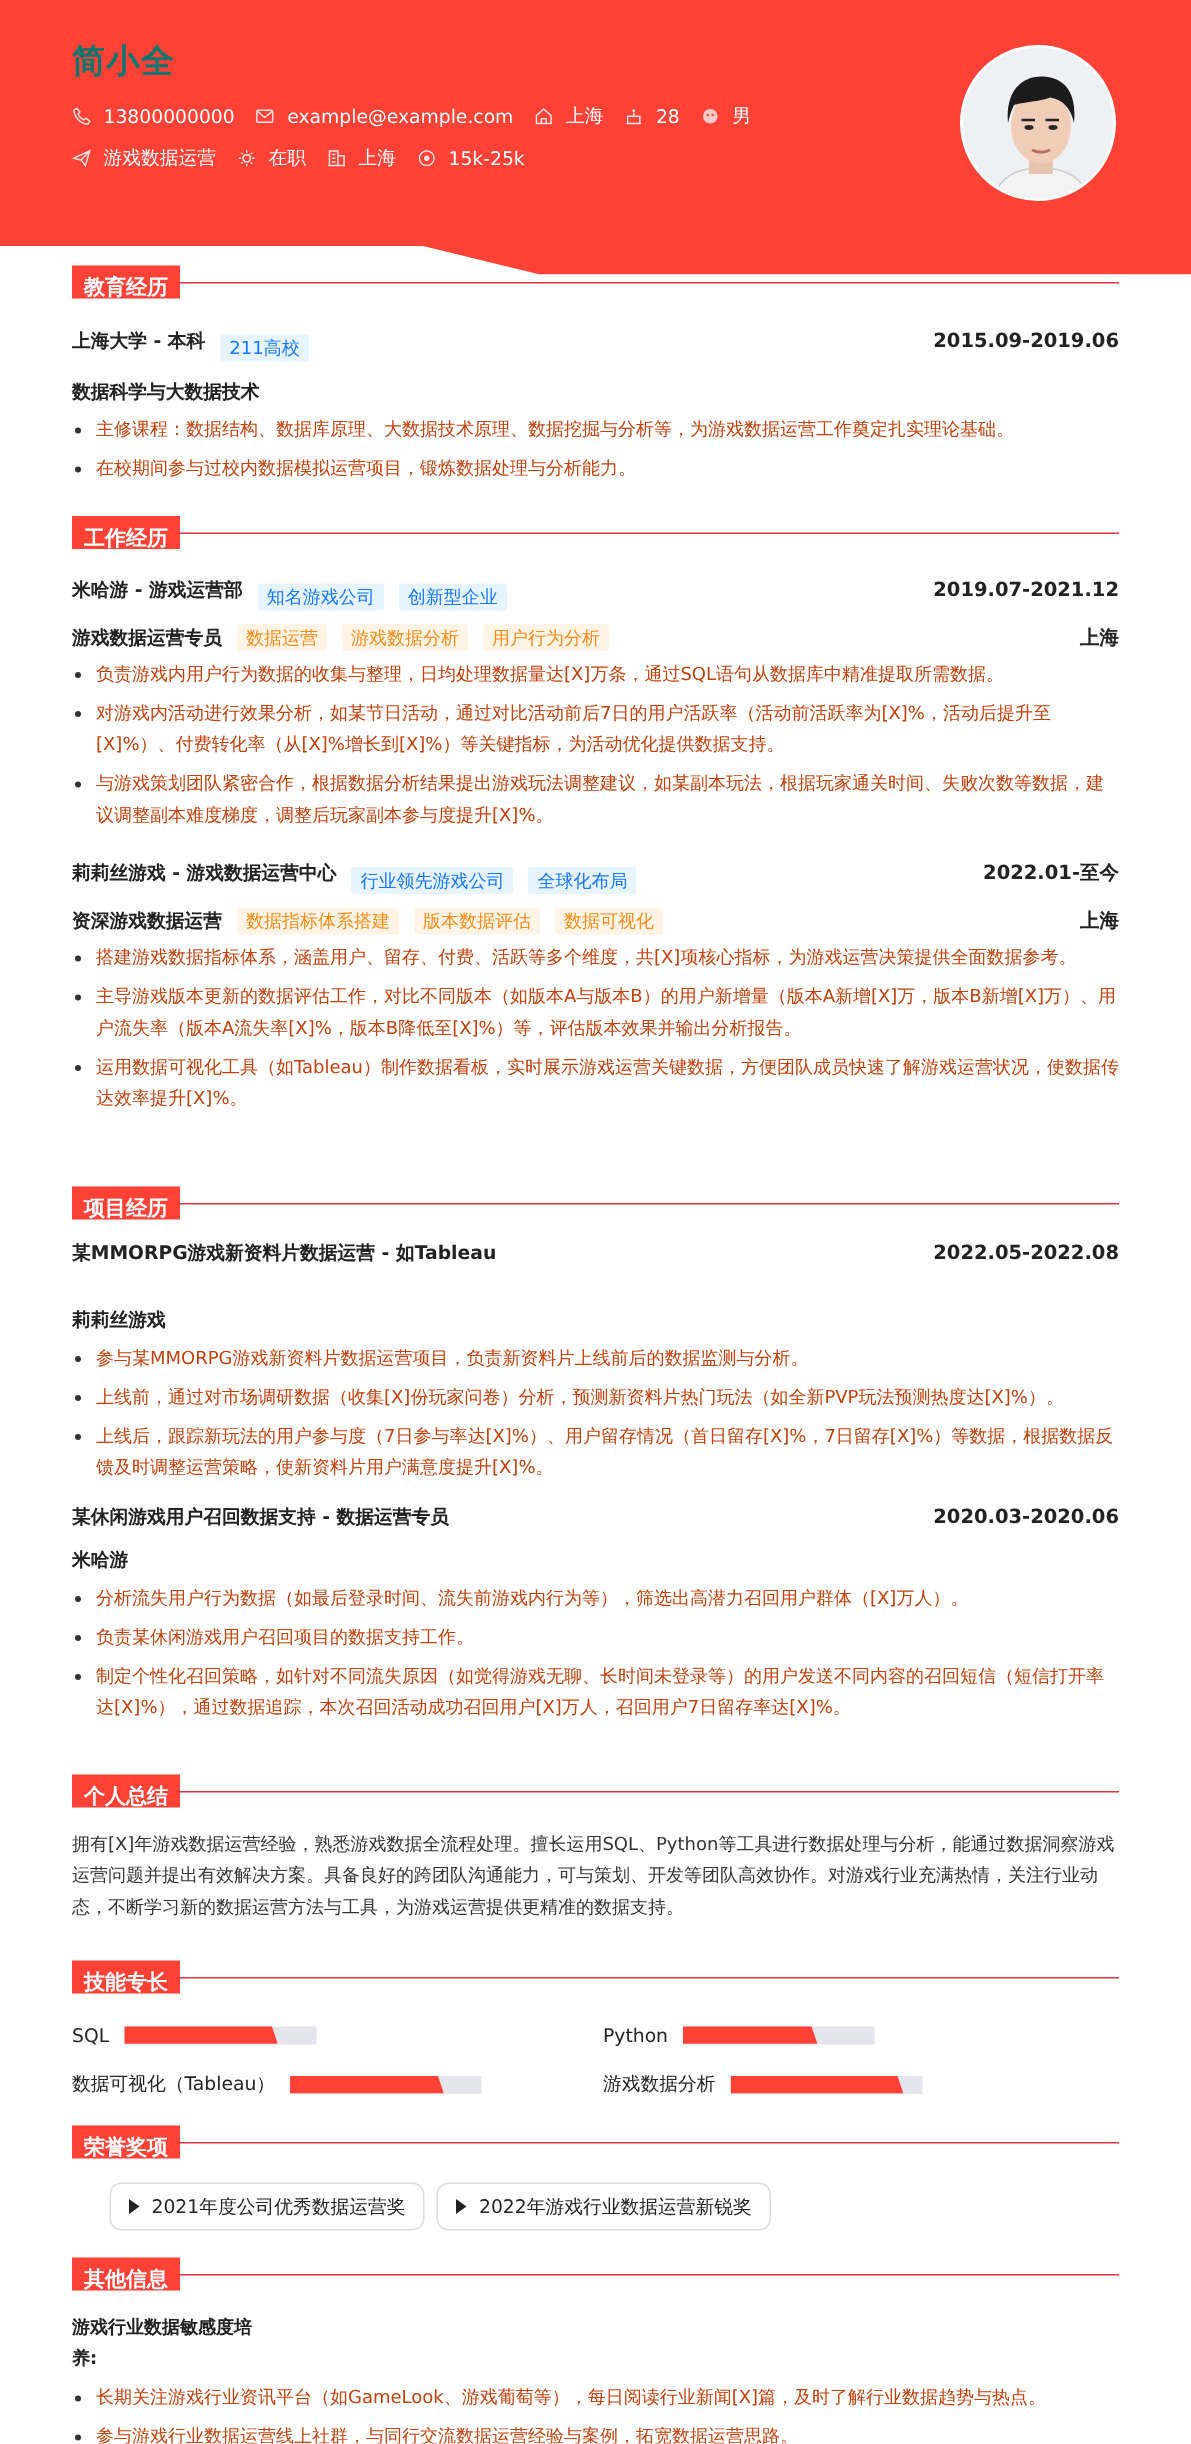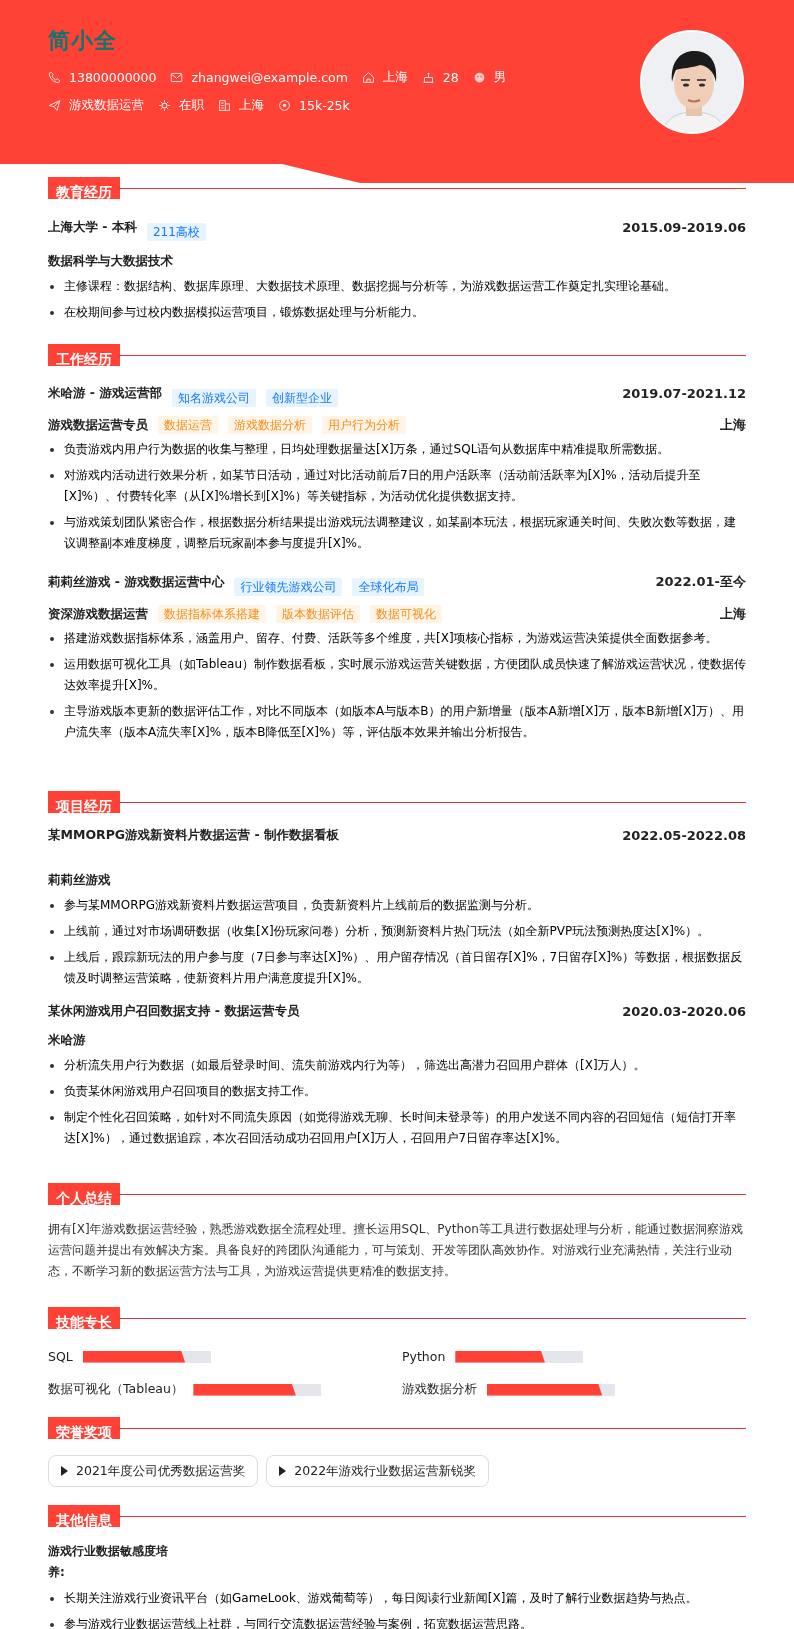--- a/index.html
+++ b/index.html
@@ -48,21 +48,21 @@
   .date { font-size: 13px; font-weight: bold; color: #222; }
   .tag {
     display: inline-block; font-size: 12px; font-weight: normal; padding: 1px 6px; margin-left: 10px;
     border-radius: 2px; line-height: 16px;
   }
   .tag.blue { background: #e6f4ff; color: #1677ff; margin-top: 10px; }
   .tag.orange { background: #fff4e6; color: #fa8c16; }
   .sub-b { font-size: 12.5px; font-weight: bold; color: #222; }
   ul.bullets { list-style: none; }
   ul.bullets li {
-    position: relative; padding-left: 16px; font-size: 12px; line-height: 21px; color: #000000; margin-top: 5px;
+    position: relative; padding-left: 16px; font-size: 12px; line-height: 21px; color: #c2410c; margin-top: 5px;
   }
   ul.bullets li::before {
     content: ""; position: absolute; left: 2px; top: 9px; width: 4px; height: 4px;
     border-radius: 50%; background: #333;
   }
   .para { font-size: 12px; line-height: 21px; color: #333; }
 
   .skills { position: relative; }
   .skill { position: absolute; display: flex; align-items: center; font-size: 12.5px; color: #222; }
   .skill .label { margin-right: 10px; }
@@ -102,21 +102,21 @@
         </span>
       <span>13800000000</span>
     </div>
     <div class="info-item">
       <span class="ic">
           <svg viewBox="0 0 16 16">
             <rect x="1.5" y="3" width="13" height="10" rx="1" fill="none" stroke="#fff" stroke-width="1.2"></rect>
             <path d="M2 4l6 5 6-5" fill="none" stroke="#fff" stroke-width="1.2"></path>
           </svg>
         </span>
-      <span>zhangwei@example.com</span>
+      <span>example@example.com</span>
     </div>
     <div class="info-item">
       <span class="ic">
           <svg viewBox="0 0 16 16">
             <path d="M2 7.5L8 2l6 5.5V14H2z" fill="none" stroke="#fff" stroke-width="1.2"></path>
             <path d="M6 14v-4h4v4" fill="none" stroke="#fff" stroke-width="1.2"></path>
           </svg>
         </span>
       <span>上海</span>
     </div>
@@ -253,33 +253,33 @@
     <div class="title-b">
       <span>资深游戏数据运营</span>
       <span class="tag orange">数据指标体系搭建</span>
       <span class="tag orange">版本数据评估</span>
       <span class="tag orange">数据可视化</span>
     </div>
     <div class="date">上海</div>
   </div>
   <ul class="bullets" style="margin-top:4px;">
     <li>搭建游戏数据指标体系，涵盖用户、留存、付费、活跃等多个维度，共[X]项核心指标，为游戏运营决策提供全面数据参考。</li>
+    <li>主导游戏版本更新的数据评估工作，对比不同版本（如版本A与版本B）的用户新增量（版本A新增[X]万，版本B新增[X]万）、用户流失率（版本A流失率[X]%，版本B降低至[X]%）等，评估版本效果并输出分析报告。</li>
     <li>运用数据可视化工具（如Tableau）制作数据看板，实时展示游戏运营关键数据，方便团队成员快速了解游戏运营状况，使数据传达效率提升[X]%。</li>
-    <li>主导游戏版本更新的数据评估工作，对比不同版本（如版本A与版本B）的用户新增量（版本A新增[X]万，版本B新增[X]万）、用户流失率（版本A流失率[X]%，版本B降低至[X]%）等，评估版本效果并输出分析报告。</li>
   </ul>
 </div>
 
 <div class="section" style="top:791px;">
   <div class="sec-head">
     <div class="sec-title">项目经历</div>
     <div class="sec-line"></div>
   </div>
 
   <div class="row-between" style="margin-top:14px;">
-    <div class="title-b">某MMORPG游戏新资料片数据运营 - 制作数据看板</div>
+    <div class="title-b">某MMORPG游戏新资料片数据运营 - 如Tableau</div>
     <div class="date">2022.05-2022.08</div>
   </div>
   <div class="sub-b" style="margin-top:28px;">莉莉丝游戏</div>
   <ul class="bullets" style="margin-top:6px;">
     <li>参与某MMORPG游戏新资料片数据运营项目，负责新资料片上线前后的数据监测与分析。</li>
     <li>上线前，通过对市场调研数据（收集[X]份玩家问卷）分析，预测新资料片热门玩法（如全新PVP玩法预测热度达[X]%）。</li>
     <li>上线后，跟踪新玩法的用户参与度（7日参与率达[X]%）、用户留存情况（首日留存[X]%，7日留存[X]%）等数据，根据数据反馈及时调整运营策略，使新资料片用户满意度提升[X]%。</li>
   </ul>
 
   <div class="row-between" style="margin-top:14px;">
@@ -333,21 +333,21 @@
         </div>
     </div>
   </div>
 </div>
 
 <div class="section" style="top:1417px;">
   <div class="sec-head">
     <div class="sec-title">荣誉奖项</div>
     <div class="sec-line"></div>
   </div>
-  <div class="awards" style="margin-top:16px;">
+  <div class="awards" style="margin-top:16px;margin-left:25px;">
     <div class="award">
       <span class="tri"></span>
       <span>2021年度公司优秀数据运营奖</span>
     </div>
     <div class="award">
       <span class="tri"></span>
       <span>2022年游戏行业数据运营新锐奖</span>
     </div>
   </div>
 </div>

